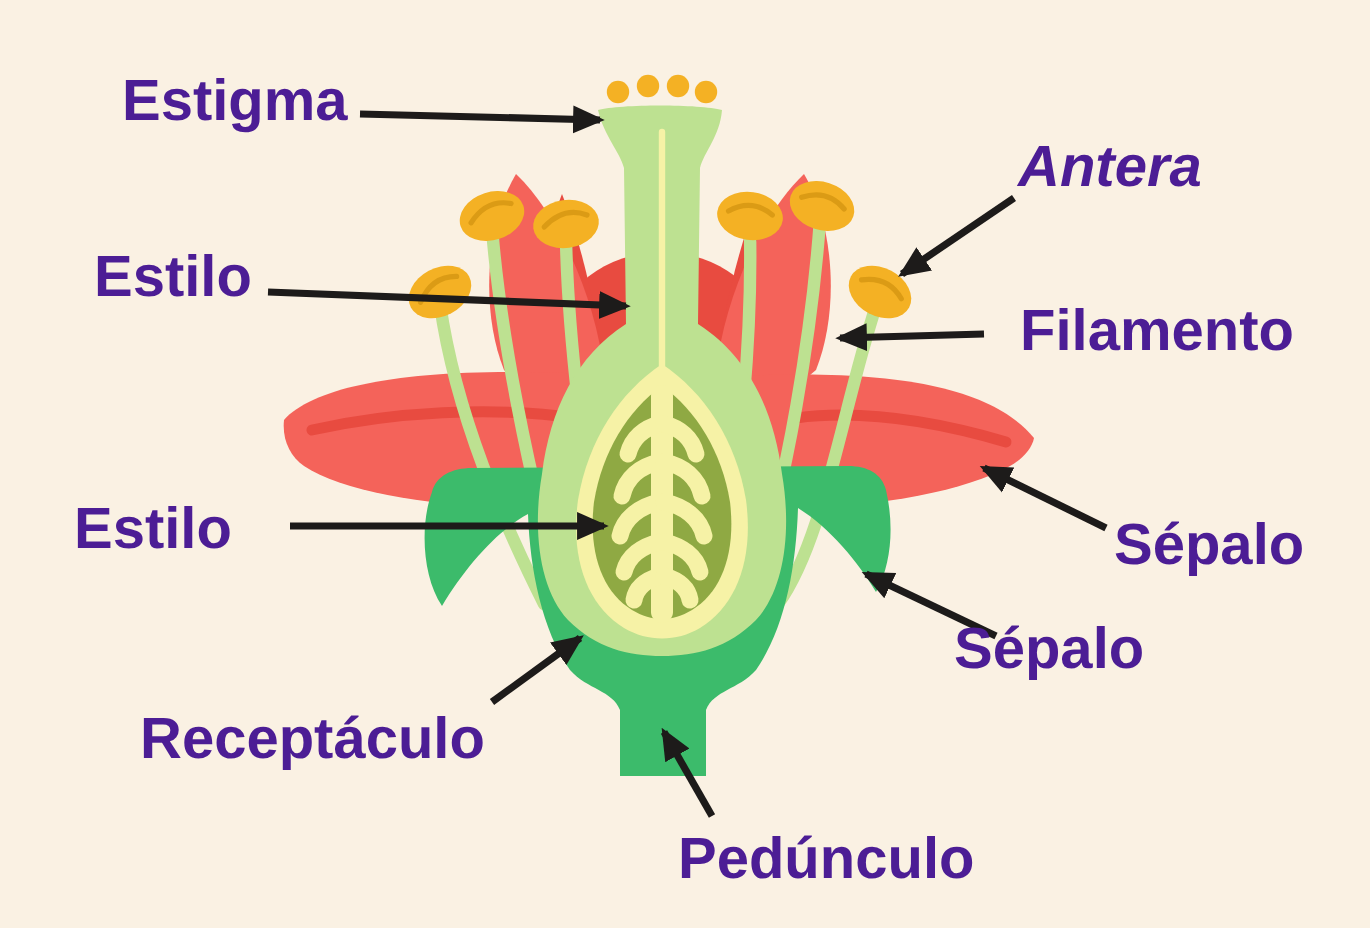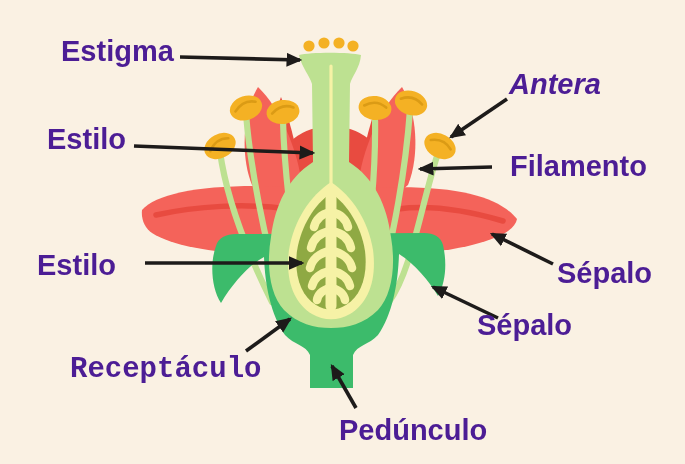--- a/index.html
+++ b/index.html
@@ -180,17 +180,17 @@
   </svg>
 
   <div>
     <div class="label" style="left:61px;  top:36px;">Estigma</div>
     <div class="label" style="left:509px; top:69px;font-style:italic;">Antera</div>
     <div class="label" style="left:47px;  top:124px;text-align:center;">Estilo</div>
     <div class="label" style="left:498px; top:151px;margin-left:12px;">Filamento</div>
     <div class="label" style="left:37px;  top:250px;">Estilo</div>
     <div class="label" style="left:557px; top:258px;">Sépalo</div>
     <div class="label" style="left:477px; top:310px;">Sépalo</div>
-    <div class="label" style="left:70px;  top:355px;font-family:Liberation Mono, monospace;">Receptáculo</div>
+    <div class="label" style="left:70px;  top:355px;">Receptáculo</div>
     <div class="label" style="left:339px; top:415px;">Pedúnculo</div>
   </div>
 
 </div>
 
 </body></html>

